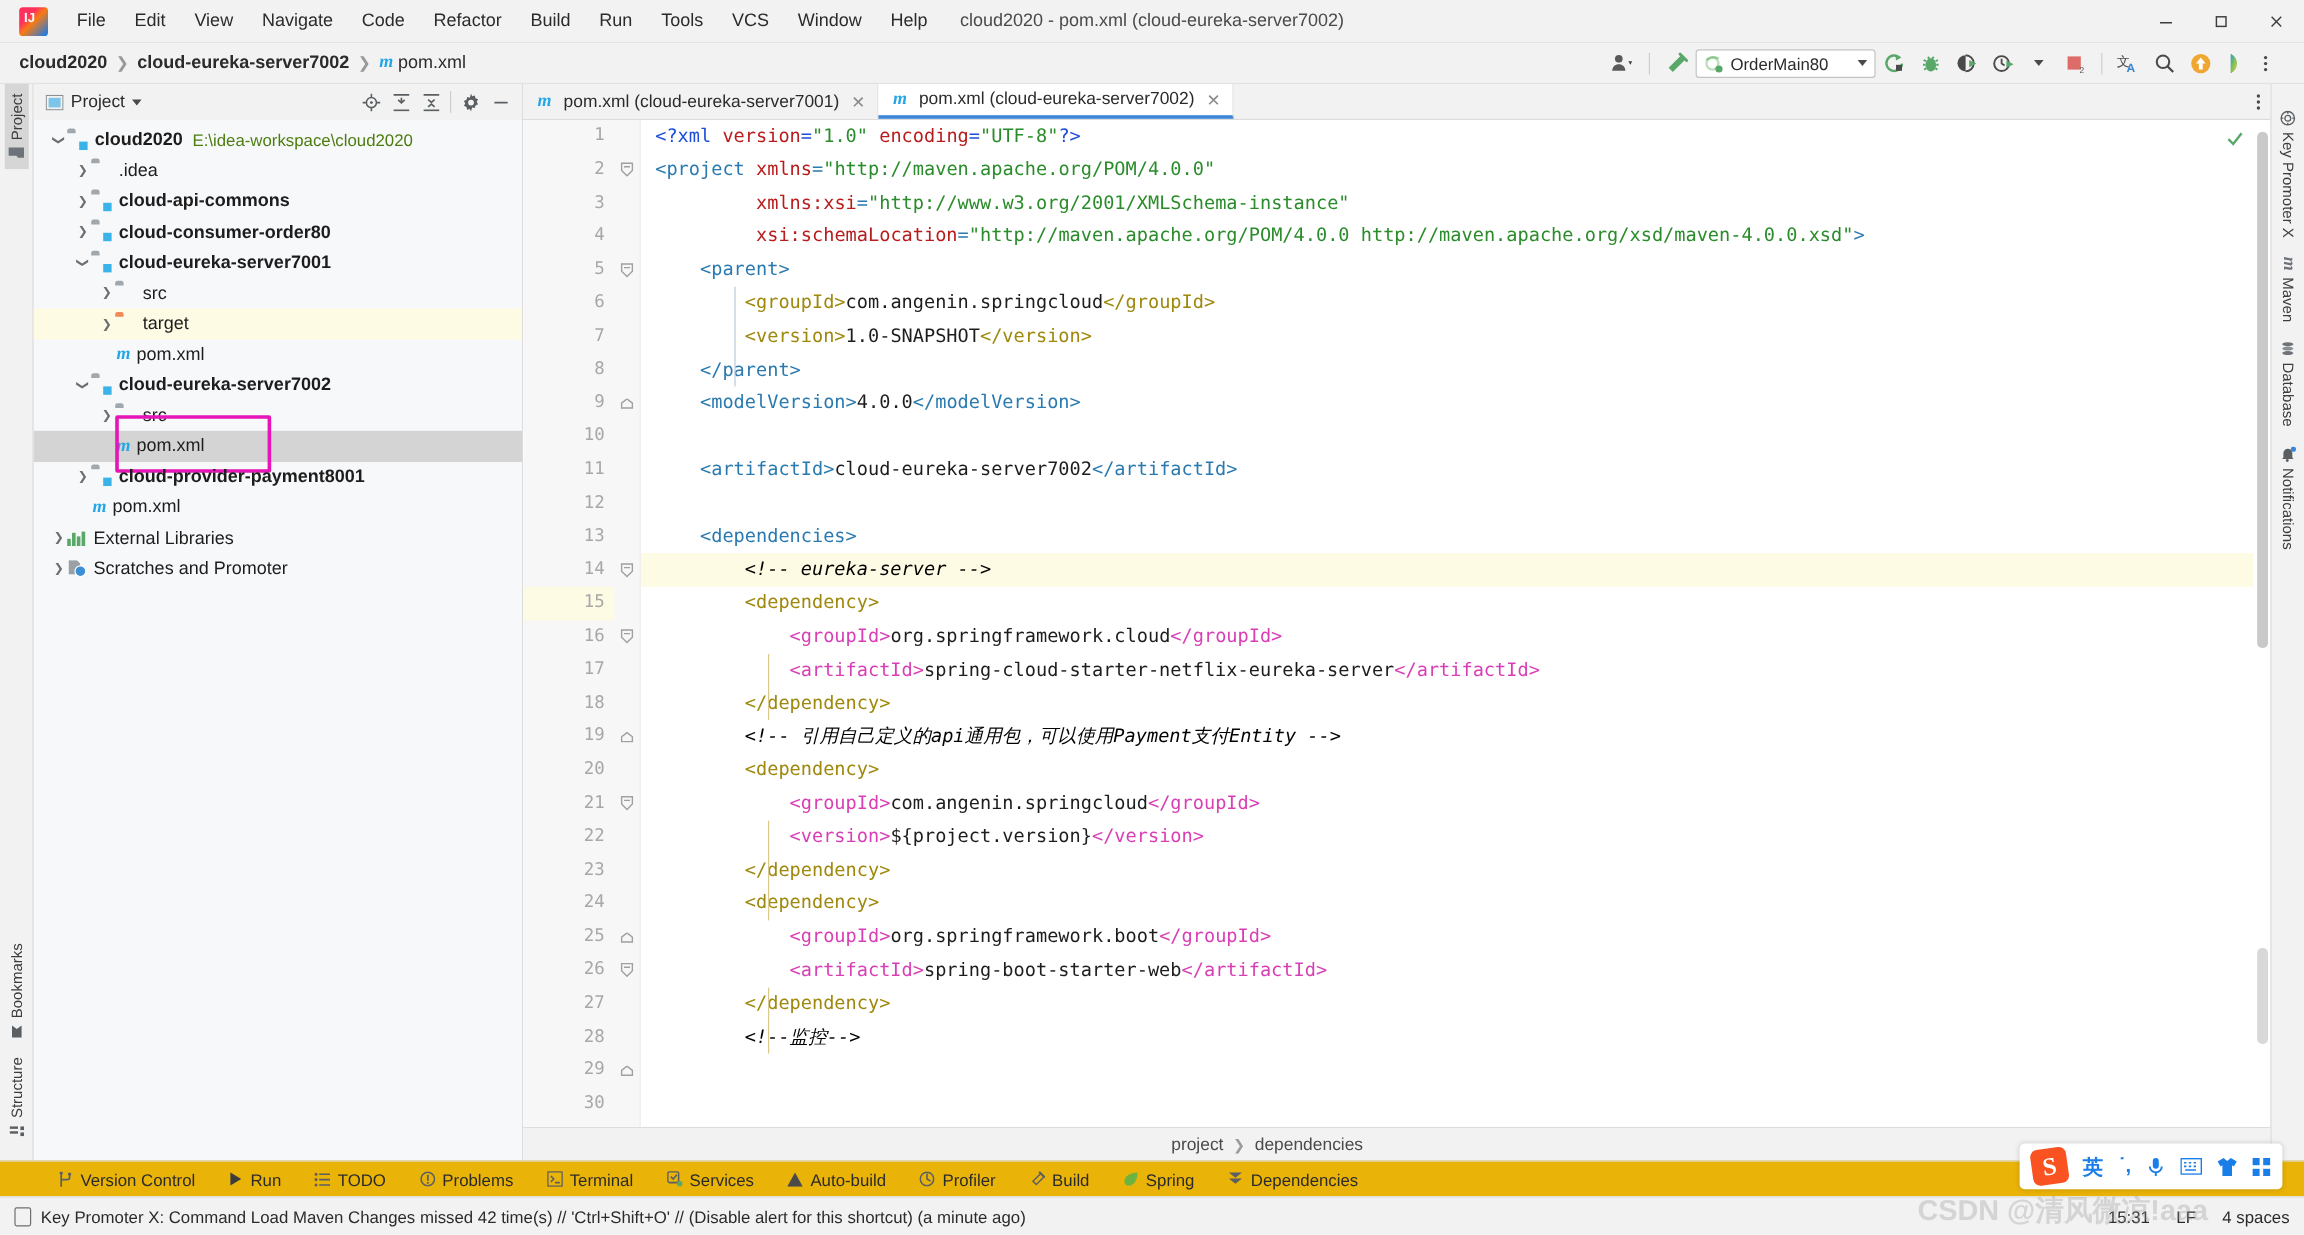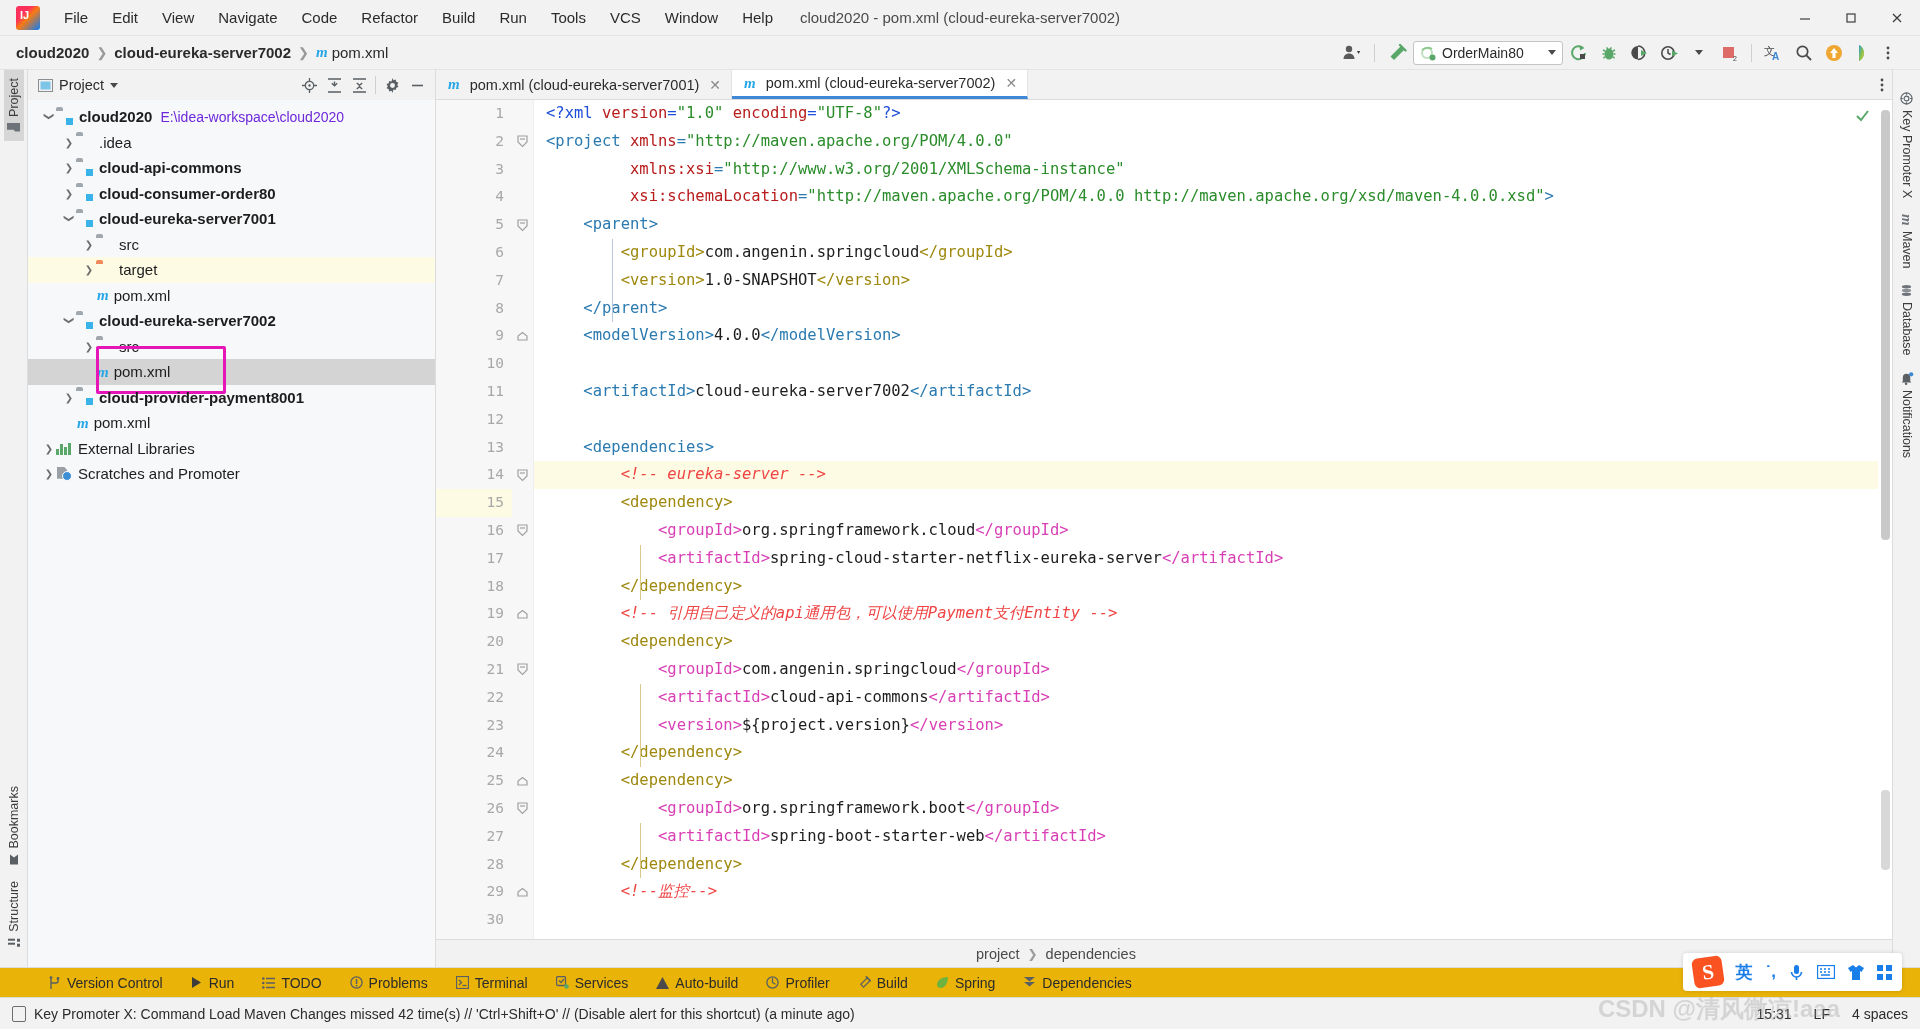--- a/index.html
+++ b/index.html
@@ -51,21 +51,21 @@
   .pp-title { font-size:14.5px; color:#2b2b2b;}
   .pp-head-right { margin-left:auto; display:flex; align-items:center; gap:1px;}
   .pp-ico { width:24px;height:22px; display:flex;align-items:center;justify-content:center;border-radius:3px;}
   .tree { flex:1 1 auto; overflow:hidden; padding-top:4px; font-size:15px;}
   .trow { height:25.5px; display:flex; align-items:center; position:relative; white-space:nowrap; cursor:default;}
   .trow.sel { background:#d4d4d4;}
   .trow.hl { background:#fdfbe3;}
   .twist { width:14px; text-align:center; color:#6e6e6e; font-size:10px; flex:0 0 14px;}
   .tlabel { font-size:15px; color:#1d1d1d;}
   .tlabel.b { font-weight:bold;}
-  .tpath { font-size:14px; color:#6d28d9; margin-left:8px;}
+  .tpath { font-size:14px; color:#4d7c0f; margin-left:8px;}
   .fico { width:17px; height:14px; margin-right:6px; flex:0 0 17px; position:relative;}
   .folder { background:#a0a7ad; border-radius:2px 2px 2px 2px; height:13px; width:16px;}
   .folder:before{content:"";position:absolute;left:0;top:-3px;width:7px;height:4px;background:#a0a7ad;border-radius:2px 2px 0 0;}
   .folder.mod:after { content:""; position:absolute; right:0px; bottom:-1px; width:7px;height:7px;background:#3ab4e8;}
   .folder.orange { background:#f0885a;}
   .folder.orange:before{background:#f0885a;}
   .mvnfile { color:#25a6e7; font-style:italic; font-weight:bold; font-family:"Liberation Serif",serif; font-size:15px; margin-right:5px; margin-left:1px;}
   .libico { width:16px;height:13px;margin-right:6px;display:flex;gap:1.5px;align-items:flex-end;}
   .libico i { width:2.5px; background:#59a869; display:block;}
   .scratchico { width:16px;height:14px;margin-right:6px;position:relative;}
@@ -88,21 +88,21 @@
   .fold { height:27.8px; display:flex; align-items:center; justify-content:center; color:#a0a0a0; font-size:11px;}
   .code { flex:1 1 auto; position:relative; font-family:"DejaVu Sans Mono", monospace; font-size:15.5px; padding-left:12px; overflow:hidden;}
   .cl { height:27.8px; line-height:27.8px; white-space:pre;}
   .cl.cur { background:#fdfbe3; margin-left:-12px; padding-left:12px;}
   .tag { color:#9e880d;}
   .tag2 { color:#d93fb5;}
   .tagblue { color:#2a7ab0;}
   .attr { color:#b91c1c;}
   .str { color:#2a8c2a;}
   .txt { color:#1d1d1d;}
-  .cmt { color:#ef4444; font-style:italic;}
+  .cmt { color:#000000; font-style:italic;}
   .pi { color:#1d4ed8;}
   .indentline { position:absolute; width:1px; background:#d7d7d7;}
   .scroll-right { width:14px; flex:0 0 14px; background:#fff; position:relative;}
   .scroll-thumb { position:absolute; right:2px; width:9px; background:#c9c9c9; border-radius:4px;}
   .check-ok { position:absolute; right:22px; top:8px; color:#59a869; font-size:15px; font-weight:bold;}
 
   
   .editor-crumb { height:28px; background:#f2f2f2; border-top:1px solid #dcdcdc; display:flex; align-items:center; padding-left:540px; font-size:14.5px; color:#4a4a4a; gap:8px;}
   .editor-crumb .sep { color:#9b9b9b; font-size:12px;}
 
@@ -581,21 +581,20 @@
             <div class="cl"><span></span></div>
             <div class="cl"><span>    </span><span class="tagblue">&lt;dependencies&gt;</span></div>
             <div class="cl cur"><span>        </span><span class="cmt">&lt;!-- eureka-server --&gt;</span></div>
             <div class="cl"><span>        </span><span class="tag">&lt;dependency&gt;</span></div>
             <div class="cl"><span>            </span><span class="tag2">&lt;groupId&gt;</span><span class="txt">org.springframework.cloud</span><span class="tag2">&lt;/groupId&gt;</span></div>
             <div class="cl"><span>            </span><span class="tag2">&lt;artifactId&gt;</span><span class="txt">spring-cloud-starter-netflix-eureka-server</span><span class="tag2">&lt;/artifactId&gt;</span></div>
             <div class="cl"><span>        </span><span class="tag">&lt;/dependency&gt;</span></div>
             <div class="cl"><span>        </span><span class="cmt">&lt;!-- 引用自己定义的api通用包，可以使用Payment支付Entity --&gt;</span></div>
             <div class="cl"><span>        </span><span class="tag">&lt;dependency&gt;</span></div>
             <div class="cl"><span>            </span><span class="tag2">&lt;groupId&gt;</span><span class="txt">com.angenin.springcloud</span><span class="tag2">&lt;/groupId&gt;</span></div>
-            <div class="cl"><span>            </span><span class="tag2">&lt;artifactId&gt;</span><span class="txt">cloud-api-commons</span><span class="tag2">&lt;/artifactId&gt;</span></div>
             <div class="cl"><span>            </span><span class="tag2">&lt;version&gt;</span><span class="txt">${project.version}</span><span class="tag2">&lt;/version&gt;</span></div>
             <div class="cl"><span>        </span><span class="tag">&lt;/dependency&gt;</span></div>
             <div class="cl"><span>        </span><span class="tag">&lt;dependency&gt;</span></div>
             <div class="cl"><span>            </span><span class="tag2">&lt;groupId&gt;</span><span class="txt">org.springframework.boot</span><span class="tag2">&lt;/groupId&gt;</span></div>
             <div class="cl"><span>            </span><span class="tag2">&lt;artifactId&gt;</span><span class="txt">spring-boot-starter-web</span><span class="tag2">&lt;/artifactId&gt;</span></div>
             <div class="cl"><span>        </span><span class="tag">&lt;/dependency&gt;</span></div>
             <div class="cl"><span>        </span><span class="cmt">&lt;!--监控--&gt;</span></div>
             <div class="indentline" style="left: 78px; top: 139px; height: 83.4px; background: rgb(185, 200, 221);"></div>
             <div class="indentline" style="left: 106px; top: 444.8px; height: 55.6px; background: rgb(217, 201, 138);"></div>
             <div class="indentline" style="left: 106px; top: 583.8px; height: 83.4px; background: rgb(217, 201, 138);"></div>

